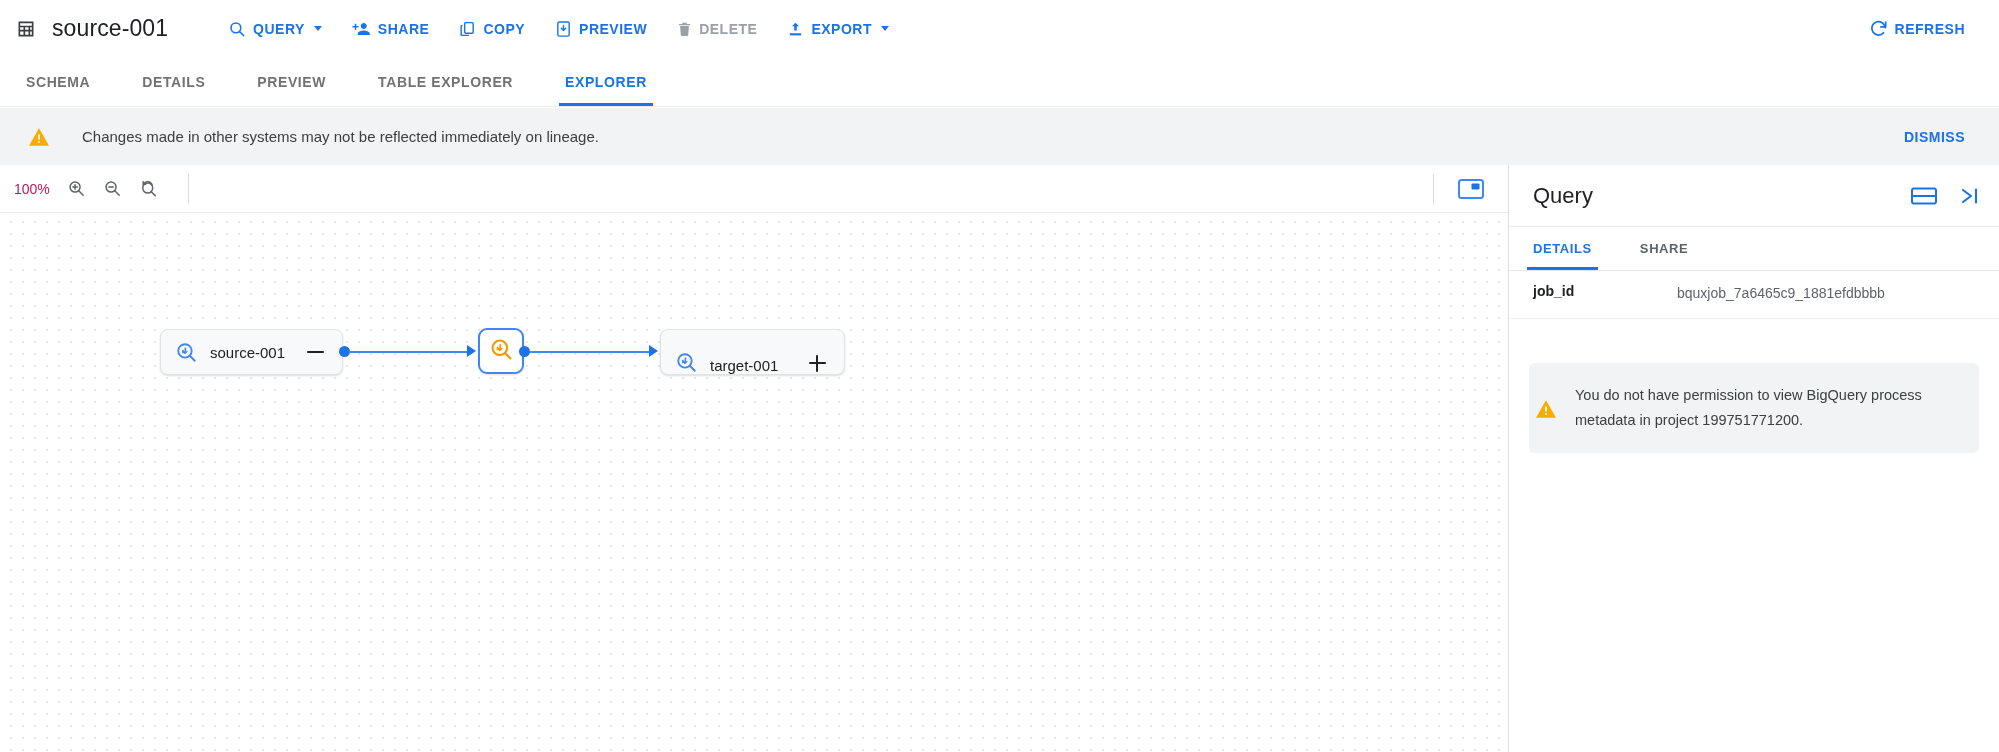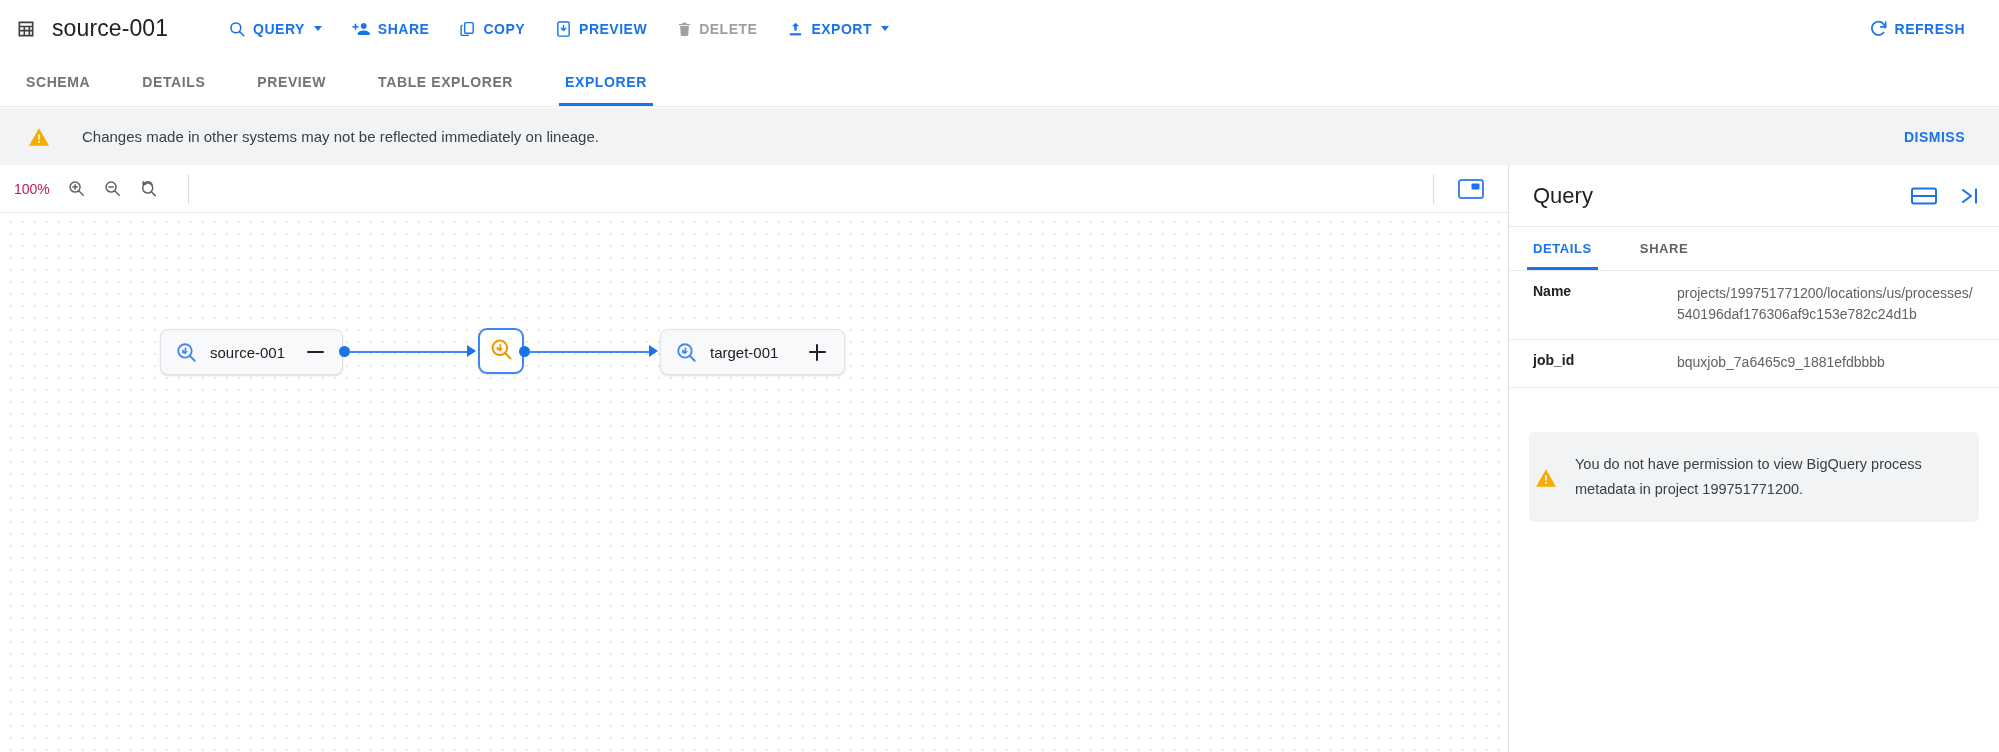--- a/index.html
+++ b/index.html
@@ -358,21 +358,21 @@
             <path d="M13.6 10.6l-3.2 3.3-3.2-3.3z" fill="#f29900"></path>
           </svg>
         </span>
       </div>
 
       <div class="port" style="left:519px; top:133px;"></div>
 
       <div class="edge" style="left:529px; top:138px; width:121px;"></div>
       <div class="arrow" style="left:649px; top:132px;"></div>
 
-      <div class="node" style="left:660px; top:116px; width:185px;">
+      <div class="node" style="left:660px; top:116px; width:185px;align-items:flex-end;">
         <span class="node-icon">
           <svg width="23" height="23" viewBox="0 0 24 24" fill="none">
             <circle cx="10.4" cy="10.4" r="7" stroke="#4285f4" stroke-width="1.9"></circle>
             <line x1="15.4" y1="15.4" x2="20.6" y2="20.6" stroke="#4285f4" stroke-width="1.9" stroke-linecap="round"></line>
             <rect x="7.4" y="9.2" width="1.7" height="3.6" fill="#4285f4"></rect>
             <rect x="10" y="6.9" width="1.7" height="5.9" fill="#4285f4"></rect>
             <path d="M13.6 10.6l-3.2 3.3-3.2-3.3z" fill="#4285f4"></path>
           </svg>
         </span>
         <span class="node-label">target-001</span>
@@ -409,24 +409,20 @@
 
     <div class="panel-tabs">
       <div class="ptab active">
           <span>DETAILS</span>
         </div>
       <div class="ptab">
           <span>SHARE</span>
         </div>
     </div>
 
-    <div class="kv-row">
-      <div class="kv-key">Name</div>
-      <div class="kv-val">projects/199751771200/locations/us/processes/540196daf176306af9c153e782c24d1b</div>
-    </div>
 
     <div class="kv-row">
       <div class="kv-key">job_id</div>
       <div class="kv-val">bquxjob_7a6465c9_1881efdbbbb</div>
     </div>
 
     <div class="perm-box">
       <span class="perm-icon">
         <svg width="22" height="20" viewBox="0 0 24 22" fill="#f9ab00">
           <path d="M12 1.5L23 20.5H1L12 1.5z"></path>

